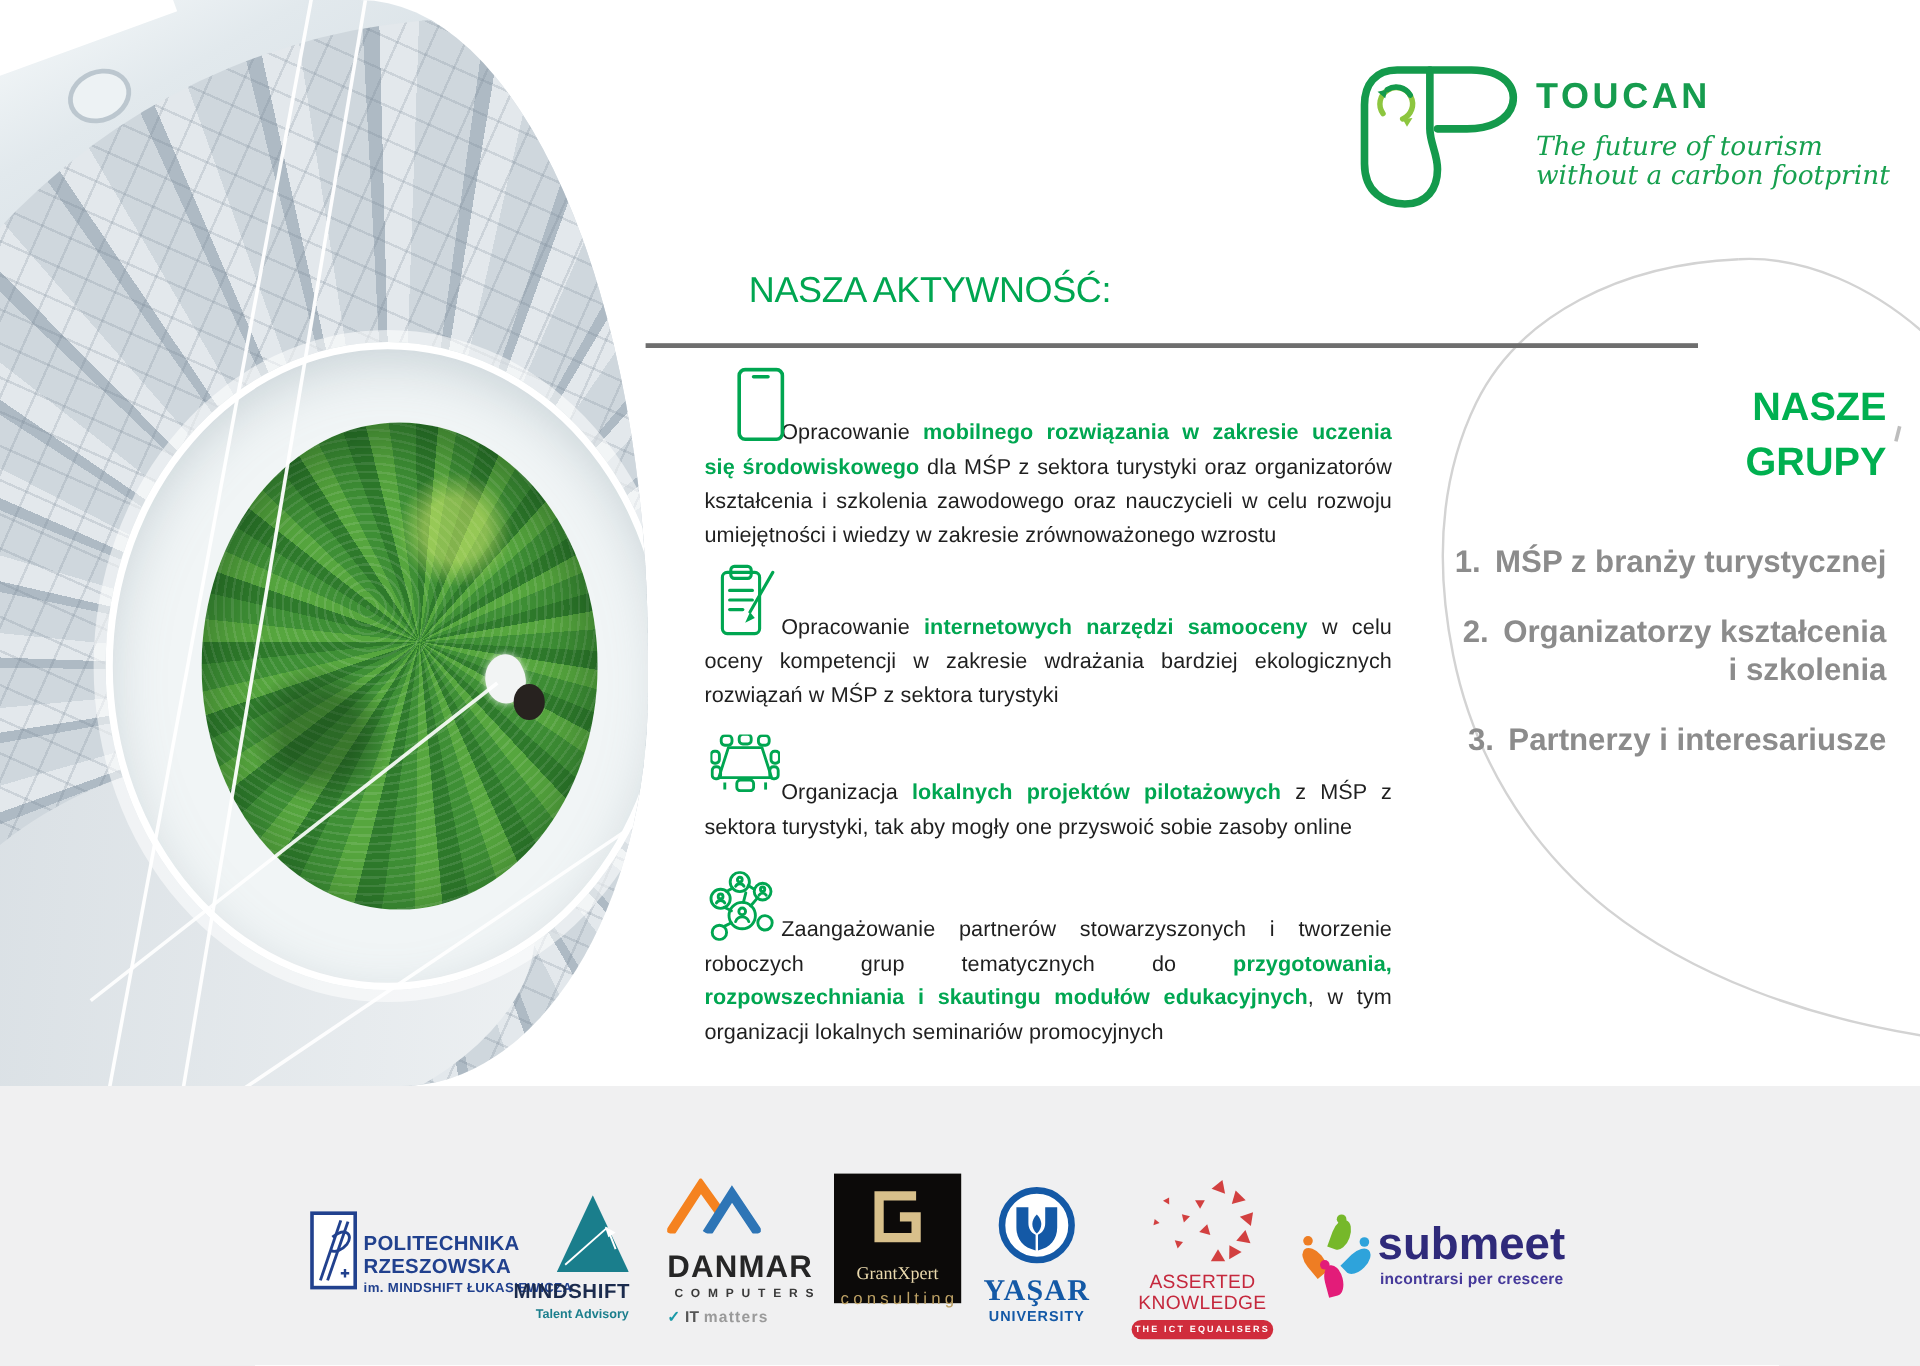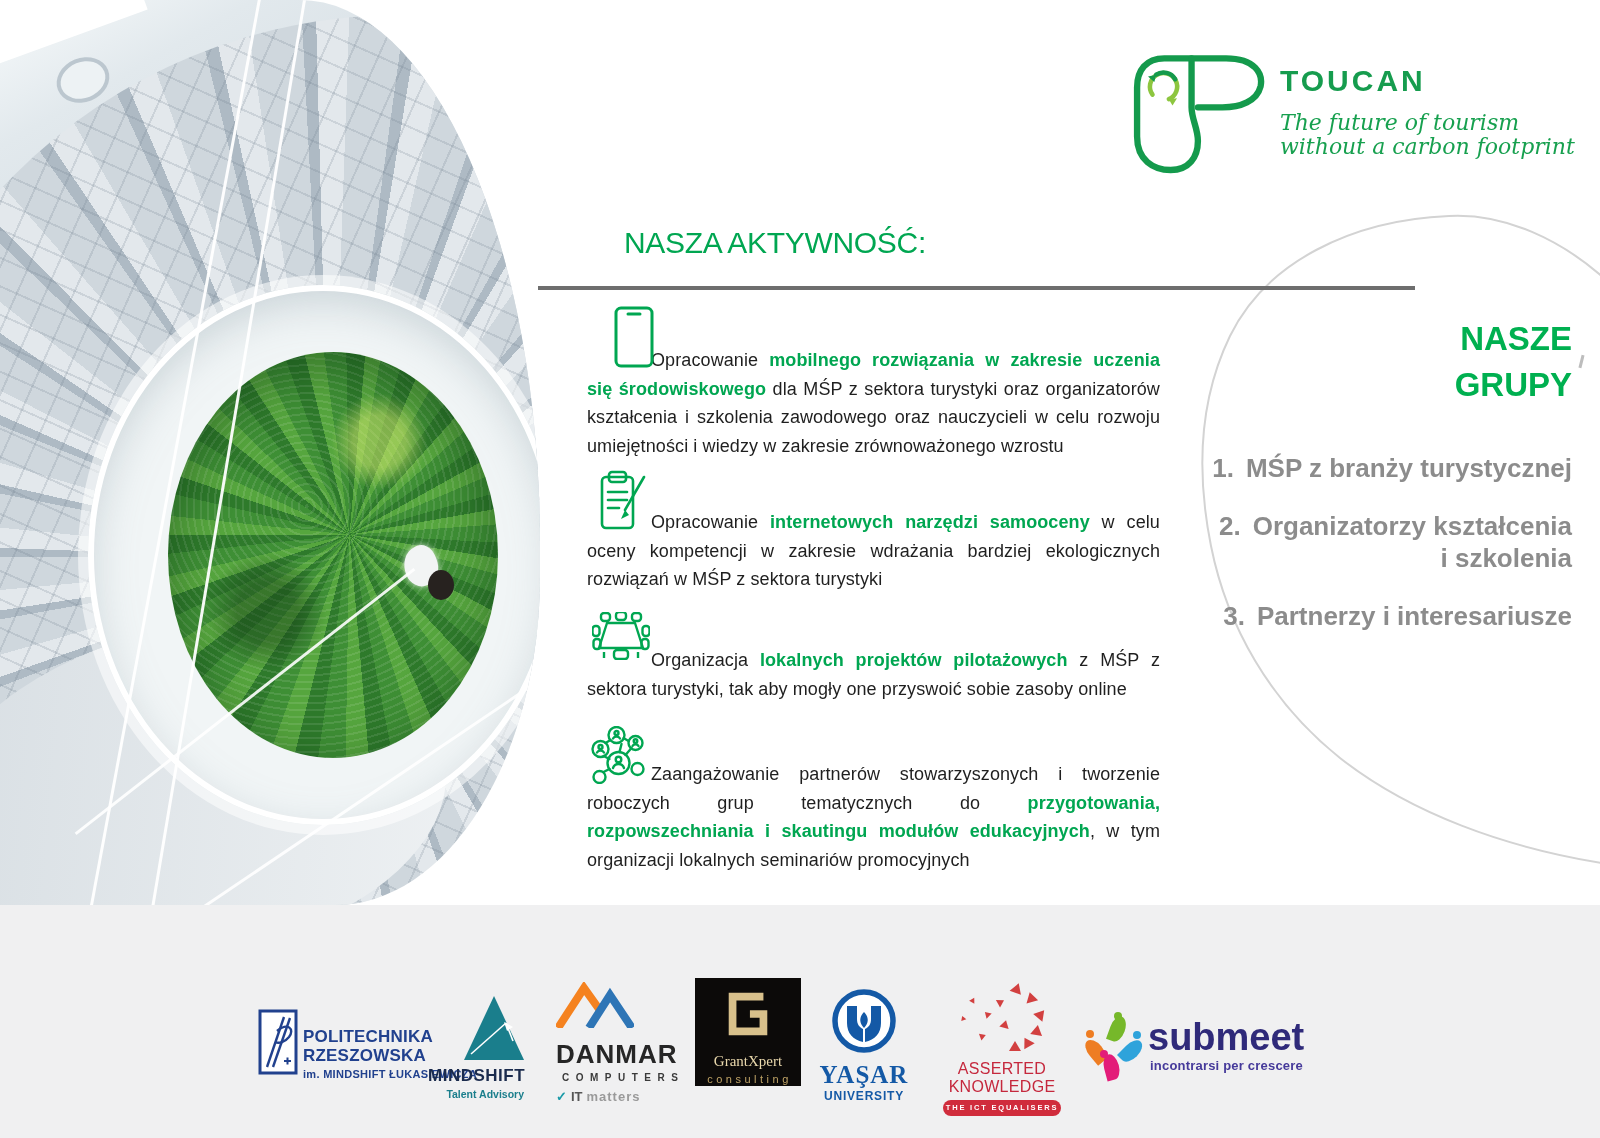--- a/index.html
+++ b/index.html
@@ -99,21 +99,21 @@
   .dan-name{font-size:26px;font-weight:800;color:#262626;letter-spacing:1px;margin-top:7px}
   .dan-l2{font-size:10px;font-weight:700;color:#3a3a3a;letter-spacing:6.5px;margin-top:2px;text-indent:6px}
   .dan-tag{margin-top:6px;font-size:13px}
   .dan-check{color:#1a9aa8;font-weight:900;margin-right:4px}
   .dan-it{color:#555;font-weight:900}
   .dan-mat{color:#9a9a9a;font-weight:800;letter-spacing:1px;margin-left:4px}
 
   .grant{left:695px;top:73px;width:106px;height:108px;background:#0c0a09;text-align:center}
   .grant svg{margin-top:9px}
   .grant-name{font-family:"Liberation Serif",serif;font-size:15px;color:#ead9ad;margin-top:8px}
-  .grant-tag{font-size:11px;letter-spacing:3.5px;color:#bfa366;margin-top:3px;text-indent:3px}
+  .grant-tag{font-size:14px;letter-spacing:3.5px;color:#bfa366;margin-top:3px;text-indent:3px}
 
   .yasar{left:816px;top:83px;width:96px;text-align:center}
   .yasar-name{font-family:"Liberation Serif",serif;font-size:25px;font-weight:700;color:#1459a6;
       letter-spacing:1px;margin-top:3px}
   .yasar-l2{font-size:12px;font-weight:800;color:#1459a6;letter-spacing:.8px}
 
   .ak{left:918px;top:78px;width:168px;text-align:center}
   .ak-face{position:relative;width:110px;height:72px;margin:0 auto}
   .ak-face span{position:absolute;width:0;height:0;border-left:6px solid transparent;
       border-right:6px solid transparent;border-bottom:10px solid #d24040}

